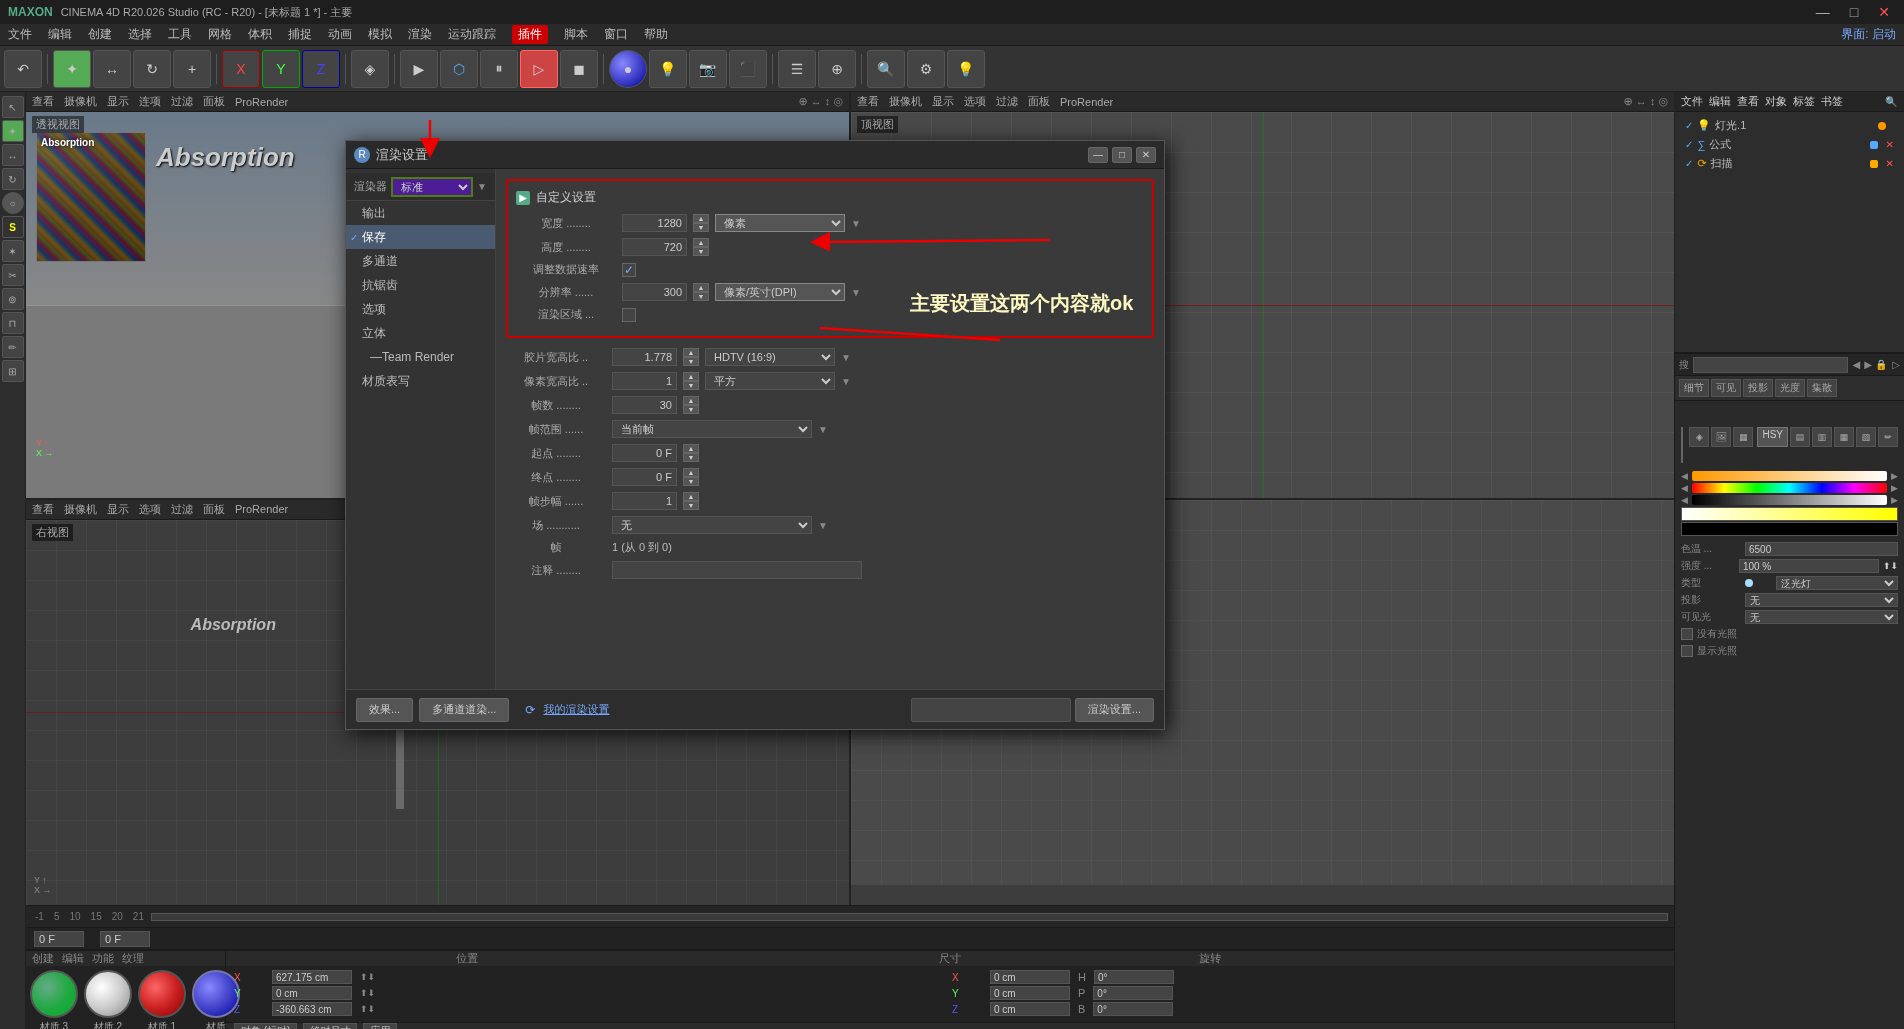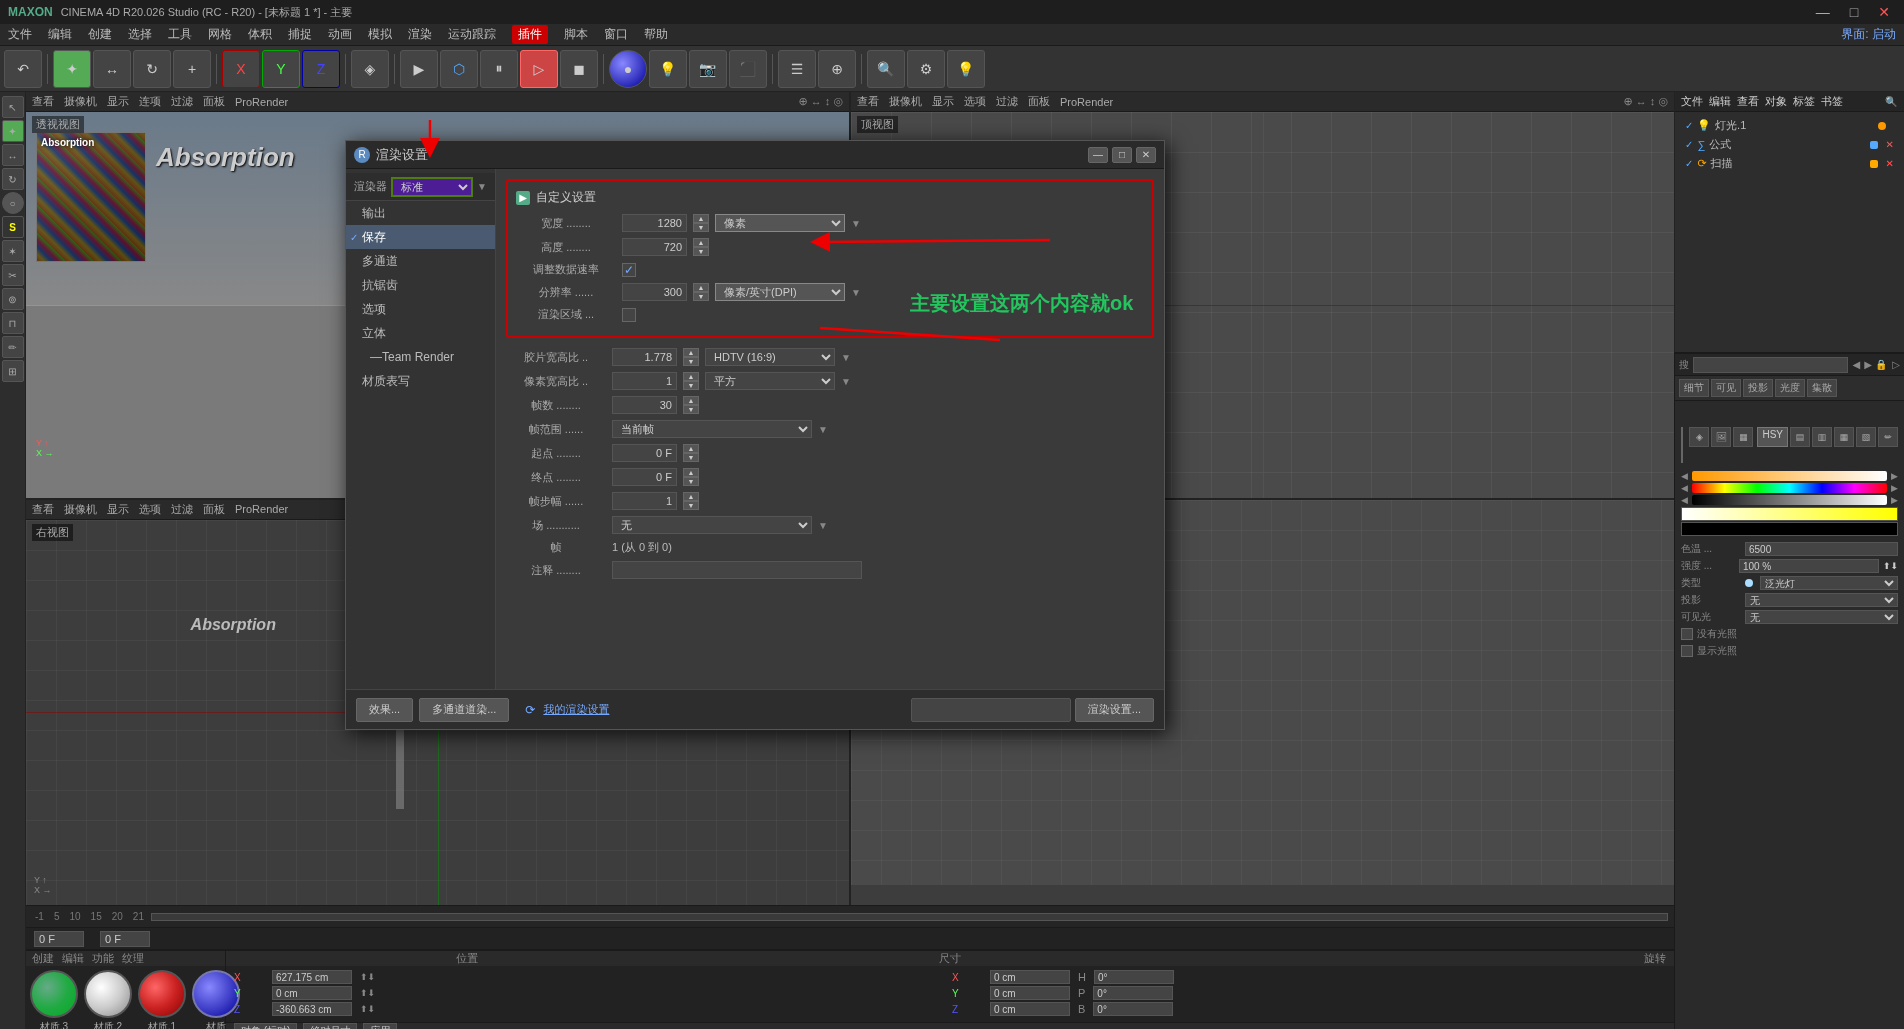--- a/index.html
+++ b/index.html
@@ -424,21 +424,21 @@
       border: 1px solid #555;
       color: #ccc;
       font-size: 11px;
       padding: 0 6px;
       border-radius: 2px;
     }
 
     
     .annotation-text {
       position: absolute;
-      color: #22c55e;
+      color: #fef9c3;
       font-size: 22px;
       font-weight: bold;
       white-space: nowrap;
       pointer-events: none;
     }
 
     
     .top-grid {
       position: absolute;
       top: 0; left: 0; right: 0; bottom: 0;
@@ -876,21 +876,21 @@
               <div class="material-sphere mat-colorful"></div>
               <span class="material-name">材质</span>
             </div>
           </div>
         </div>
 
         <div style="flex:1; display:flex; flex-direction:column;">
           <div style="height:18px; background:#2a2a2a; display:flex; align-items:center; padding:0 8px; gap:16px; font-size:11px; color:#888;">
             <span style="flex:1; text-align:center;">位置</span>
             <span style="flex:1; text-align:center;">尺寸</span>
-            <span style="flex:1; text-align:right;">旋转</span>
+            <span style="flex:1; text-align:left;">旋转</span>
           </div>
           <div style="display:flex; flex:1; align-items:flex-start; padding:4px 8px; gap:4px; font-size:10px;">
 
             <div style="flex:1;">
               <div class="obj-row">
                 <span class="obj-label" style="color:#f55;">X</span>
                 <input class="obj-input" value="627.175 cm" style="">
                 <span style="font-size:9px; color:#888;">⬆⬇</span>
               </div>
               <div class="obj-row">
@@ -1042,21 +1042,21 @@
             <input class="prop-input" value="6500" style="">
           </div>
           <div class="prop-row">
             <span class="prop-label">强度 ...</span>
             <input class="prop-input" value="100 %" style="">
             <span style="font-size:9px;">⬆⬇</span>
           </div>
           <div class="prop-row">
             <span class="prop-label">类型</span>
             <span style="width:8px; height:8px; border-radius:50%; background:#adf; display:inline-block; margin-right:3px;"></span>
-            <select class="prop-select" style="flex:1;"><option>泛光灯</option></select>
+            <select class="prop-select" style="flex:1;margin-left:16px;"><option>泛光灯</option></select>
           </div>
           <div class="prop-row">
             <span class="prop-label">投影</span>
             <select class="prop-select" style="flex:1;"><option>无</option></select>
           </div>
           <div class="prop-row">
             <span class="prop-label">可见光</span>
             <select class="prop-select" style="flex:1;"><option>无</option></select>
           </div>
           <div class="prop-row">

